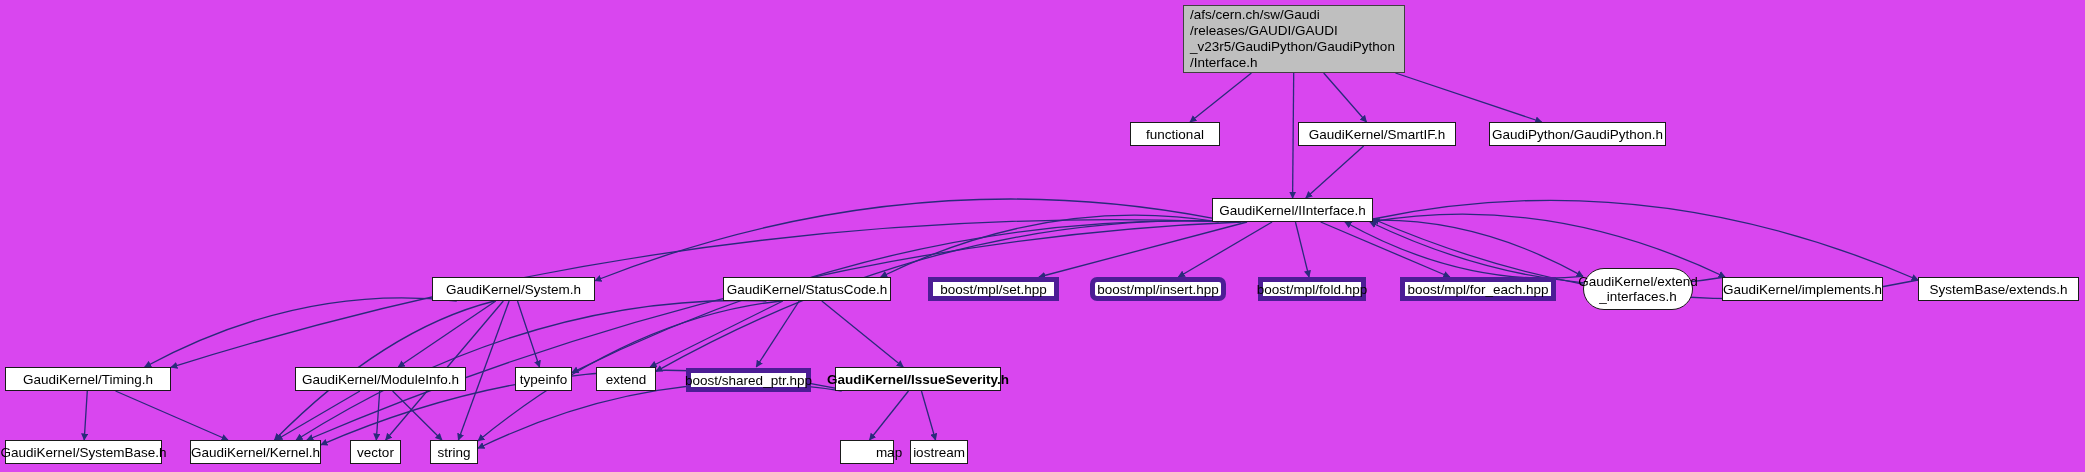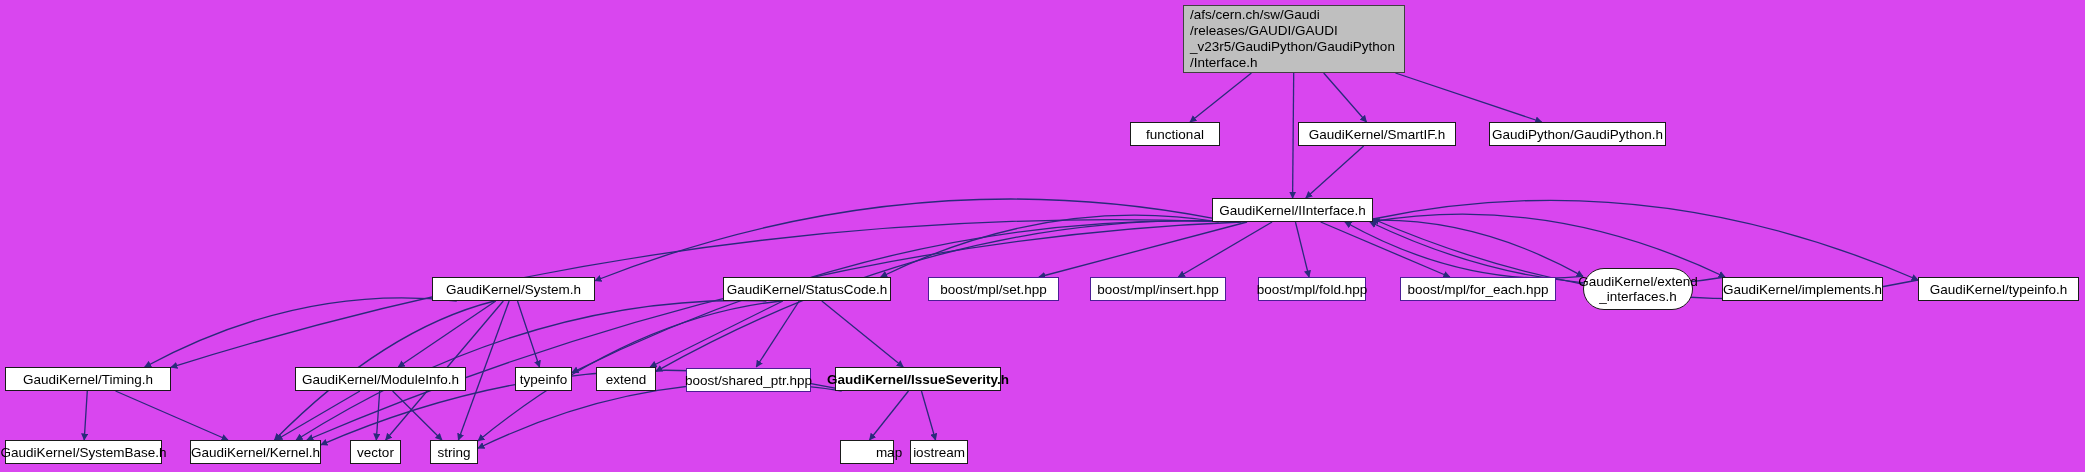--- a/index.html
+++ b/index.html
@@ -42,21 +42,21 @@
   .node.root {
     background: #bfbfbf;
     border: 1px solid #404040;
     font-size: 13.5px;
     line-height: 16px;
     text-align: left;
     justify-content: flex-start;
     padding: 3px 6px;
   }
   .node.faint {
-    border: 1px solid #4c1d95;
+    border: 5px solid #4c1d95;
   }
   .node.strong {
     border: 1px solid #1a1a1a;
   }
 </style>
 </head>
 <body>
 
 <div id="canvas">
   <svg id="edges" viewBox="0 0 2085 472">
@@ -112,27 +112,27 @@
 /releases/GAUDI/GAUDI
 _v23r5/GaudiPython/GaudiPython
 /Interface.h</div>
       <div class="node strong" style="left: 1130px; top: 122px; width: 90px; height: 24px;">functional</div>
       <div class="node strong" style="left: 1298px; top: 122px; width: 158px; height: 24px;">GaudiKernel/SmartIF.h</div>
       <div class="node strong" style="left: 1489px; top: 122px; width: 177px; height: 24px;">GaudiPython/GaudiPython.h</div>
       <div class="node strong" style="left: 1212px; top: 198px; width: 161px; height: 24px;">GaudiKernel/IInterface.h</div>
       <div class="node strong" style="left: 432px; top: 277px; width: 163px; height: 24px;">GaudiKernel/System.h</div>
       <div class="node strong" style="left: 723px; top: 277px; width: 168px; height: 24px;">GaudiKernel/StatusCode.h</div>
       <div class="node faint" style="left: 928px; top: 277px; width: 131px; height: 24px;">boost/mpl/set.hpp</div>
-      <div class="node faint" style="left: 1090px; top: 277px; width: 136px; height: 24px;">boost/mpl/insert.hpp</div>
+      <div class="node faint" style="left: 1090px; top: 277px; width: 136px; height: 24px; border-radius: 7px;">boost/mpl/insert.hpp</div>
       <div class="node faint" style="left: 1258px; top: 277px; width: 108px; height: 24px;">boost/mpl/fold.hpp</div>
       <div class="node faint" style="left: 1400px; top: 277px; width: 156px; height: 24px;">boost/mpl/for_each.hpp</div>
       <div class="node strong" style="left: 1583px; top: 268px; width: 110px; height: 42px; border-radius: 21px;">GaudiKernel/extend
 _interfaces.h</div>
       <div class="node strong" style="left: 1722px; top: 277px; width: 161px; height: 24px;">GaudiKernel/implements.h</div>
-      <div class="node strong" style="left: 1918px; top: 277px; width: 161px; height: 24px;">GaudiKernel/typeinfo.h</div>
+      <div class="node strong" style="left: 1918px; top: 277px; width: 161px; height: 24px;">SystemBase/extends.h</div>
       <div class="node strong" style="left: 5px; top: 367px; width: 166px; height: 24px;">GaudiKernel/Timing.h</div>
       <div class="node strong" style="left: 295px; top: 367px; width: 171px; height: 24px;">GaudiKernel/ModuleInfo.h</div>
       <div class="node strong" style="left: 515px; top: 367px; width: 57px; height: 24px;">typeinfo</div>
       <div class="node strong" style="left: 596px; top: 367px; width: 60px; height: 24px;">extend</div>
       <div class="node faint" style="left: 686px; top: 368px; width: 125px; height: 24px;">boost/shared_ptr.hpp</div>
       <div class="node strong" style="left: 835px; top: 367px; width: 166px; height: 24px; font-weight: bold;">GaudiKernel/IssueSeverity.h</div>
       <div class="node strong" style="left: 5px; top: 440px; width: 157px; height: 24px;">GaudiKernel/SystemBase.h</div>
       <div class="node strong" style="left: 190px; top: 440px; width: 131px; height: 24px;">GaudiKernel/Kernel.h</div>
       <div class="node strong" style="left: 350px; top: 440px; width: 51px; height: 24px;">vector</div>
       <div class="node strong" style="left: 430px; top: 440px; width: 48px; height: 24px;">string</div>

